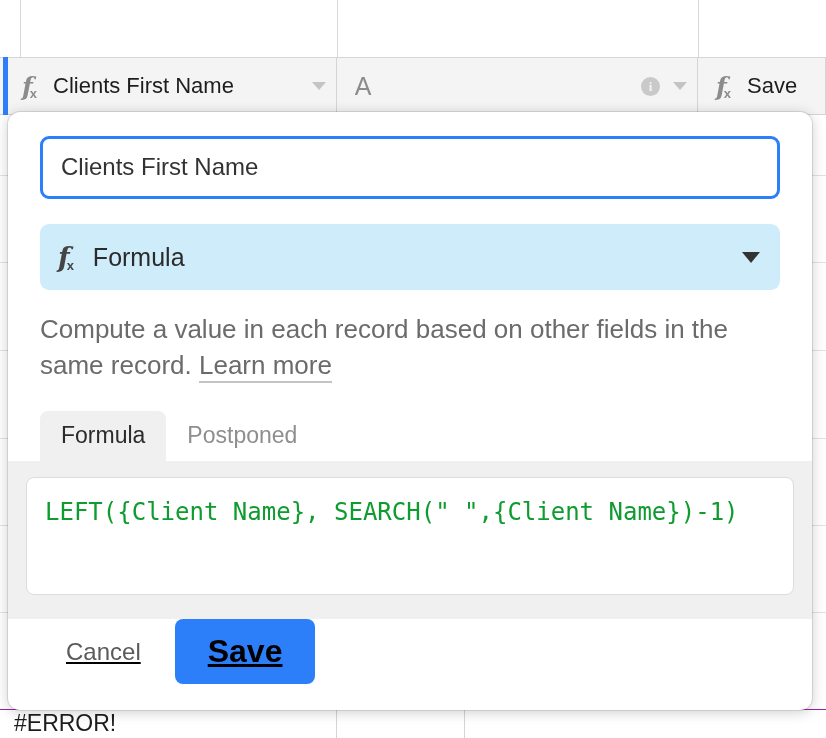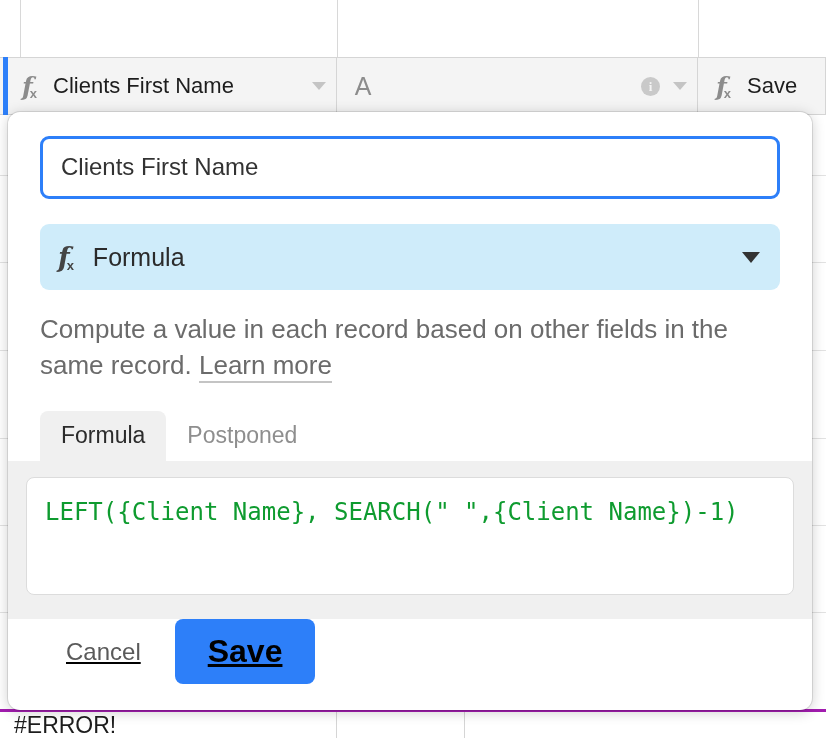--- a/index.html
+++ b/index.html
@@ -145,21 +145,21 @@
 
   
   #data-row {
     position: absolute;
     left: 0;
     top: 709px;
     width: 826px;
     height: 29px;
     display: flex;
     z-index: 1;
-    border-top: 3px solid #a21caf;
+    border-top: 1px solid #a21caf;
     box-sizing: border-box;
     background: #ffffff;
   }
   .data-cell {
     height: 100%;
     box-sizing: border-box;
     border-right: 1px solid #d5d5d5;
     padding: 0 0 0 14px;
     display: flex;
     align-items: flex-start;

